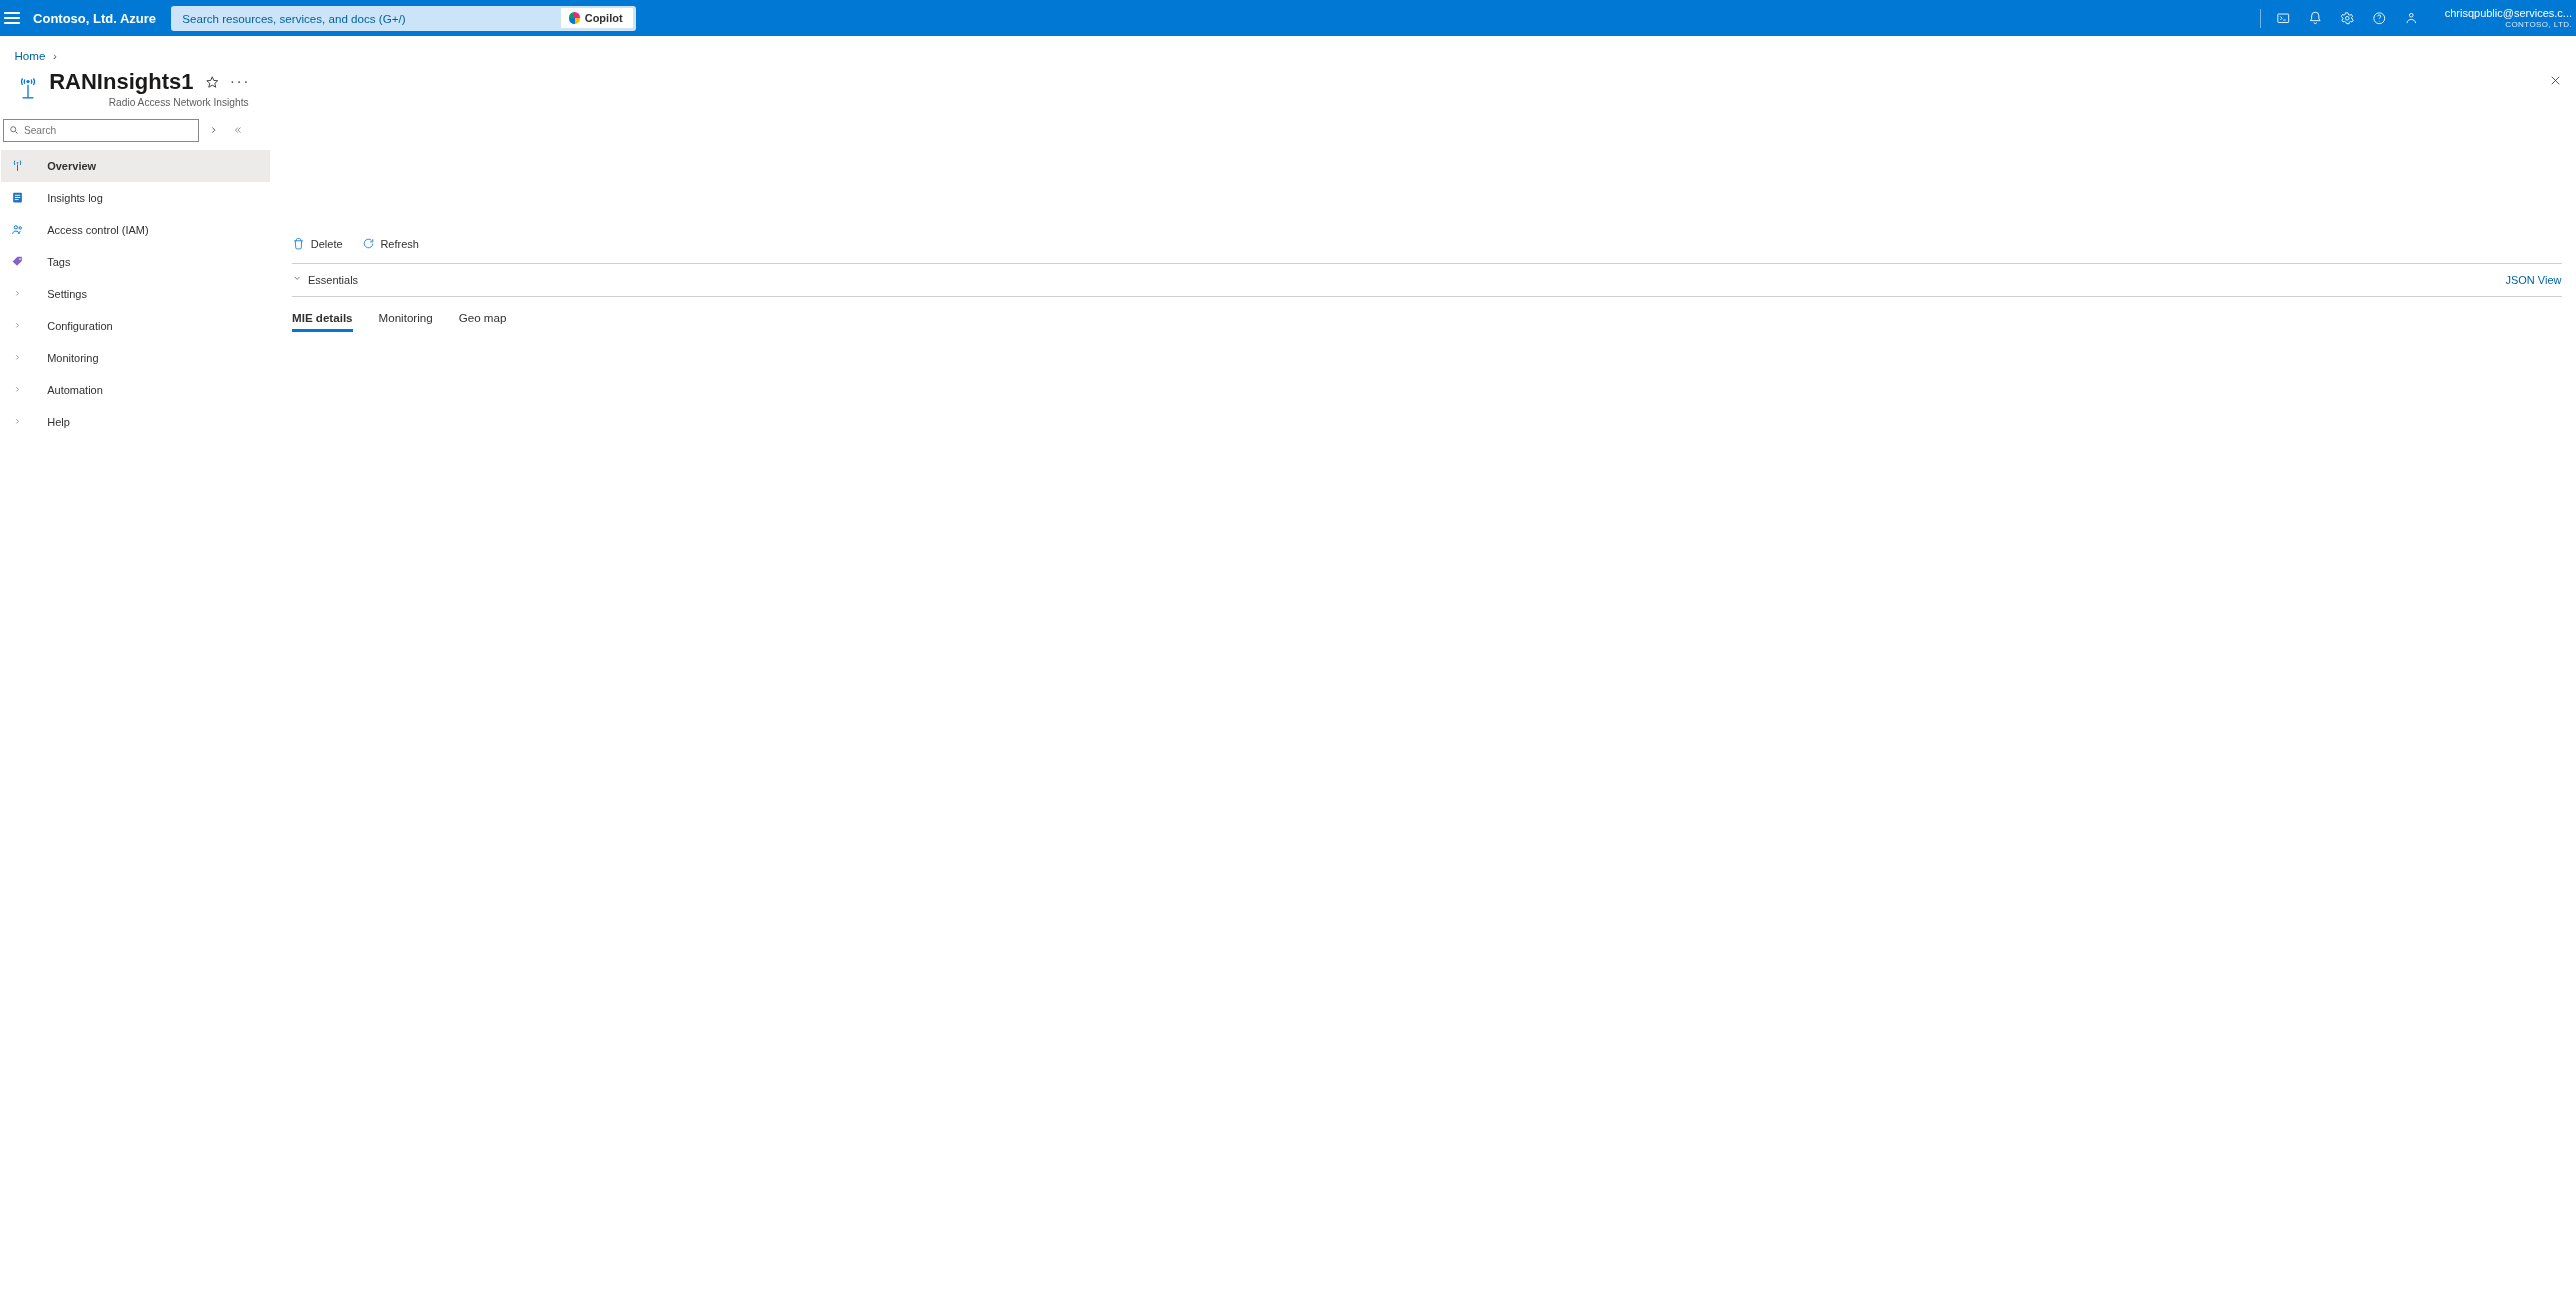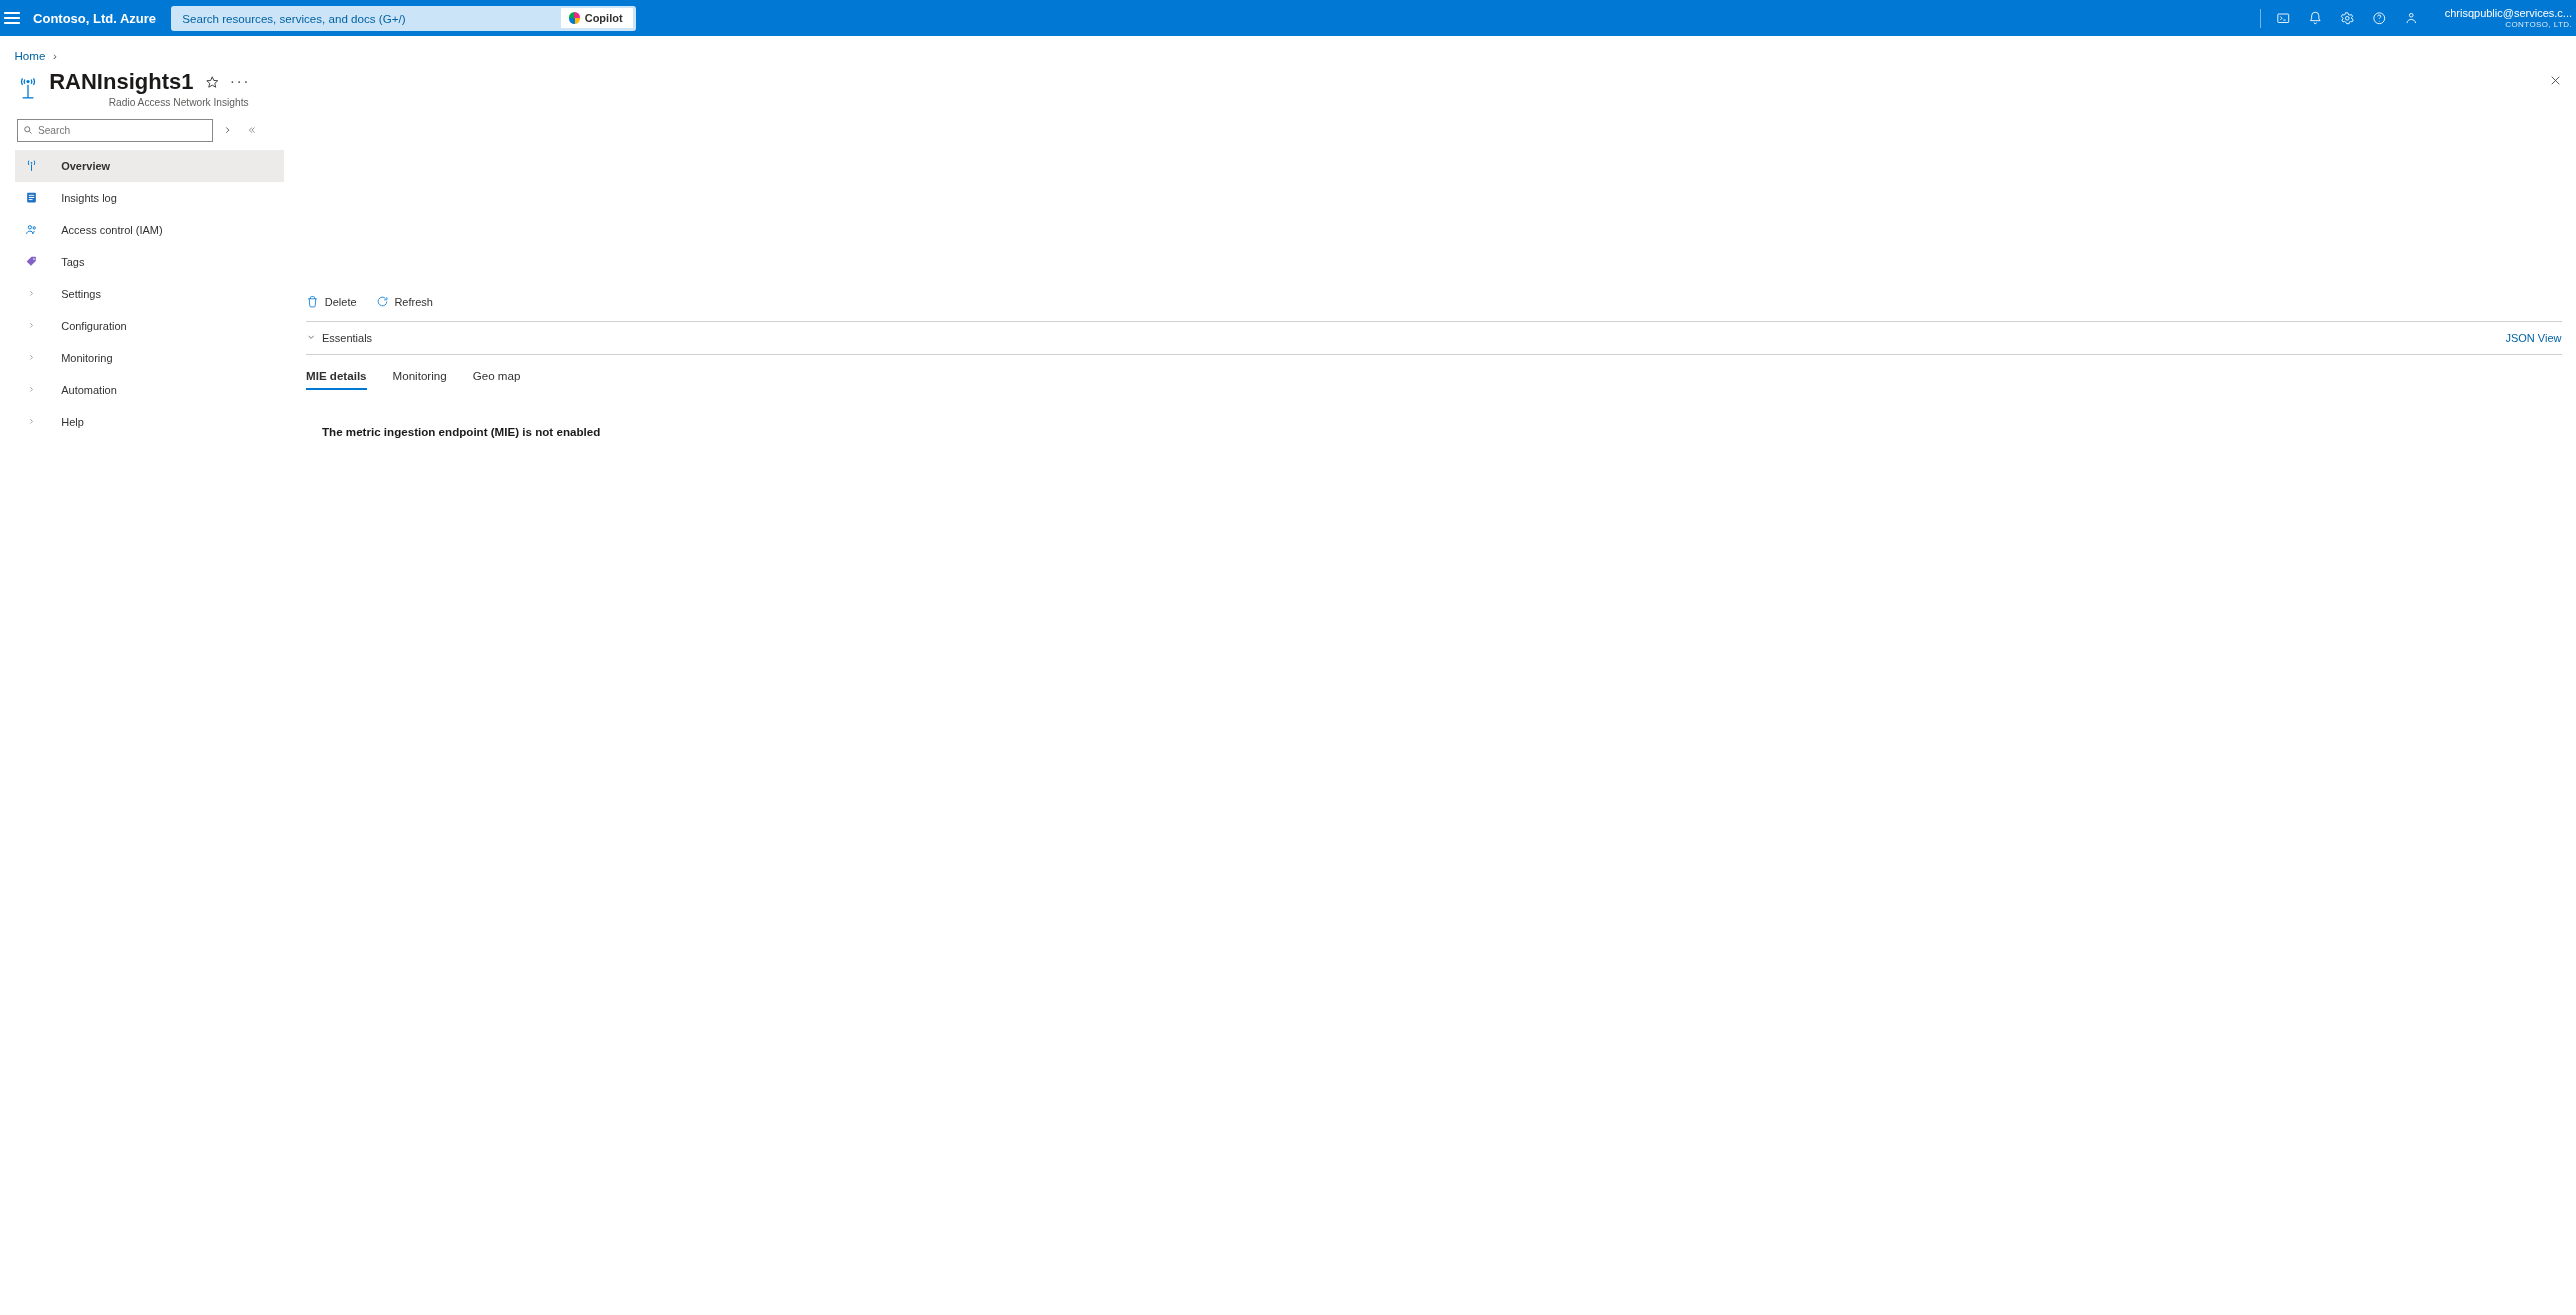--- a/index.html
+++ b/index.html
@@ -64,21 +64,21 @@
   .title-row { display:flex; align-items:center; gap:10.2px; }
   .title-row h1 { font-size:22px; font-weight:600; color:#1b1a19; }
   .star-btn, .more-btn { cursor:pointer; color:#605e5c; display:flex; align-items:center; width:17.4px; height:17.4px; justify-content:center;}
   .star-btn svg { width:14.5px; height:14.5px; fill:none; stroke:#323130; stroke-width:1.5;}
   .more-btn { font-size:16px; letter-spacing:1.5px; line-height:0;}
   .subtitle { font-size:10.2px; color:#605e5c; margin-top:1.5px;}
   .close-x { margin-left:auto; cursor:pointer; color:#323130; align-self:flex-start; margin-top:4.4px;}
   .close-x svg { width:13px; height:13px; stroke:#323130; stroke-width:1.5; fill:none;}
 
   
-  .body { display:flex; align-items:flex-end; padding: 0 0 0 15px; }
+  .body { display:flex; align-items:center; padding: 0 0 0 1px; }
 
   
   .sidebar { width:269px; flex-shrink:0; }
   .side-search-row { display:flex; align-items:center; gap:7.3px; padding:0 4.4px 7.3px 1.5px; }
   .side-search {
     flex:0 0 196px; height:23px; border:0.7px solid #8a8886; background:#fff;
     display:flex; align-items:center; padding:0 5.8px; font-size:10.2px; color:#605e5c;
   }
   .side-search input { border:none; outline:none; flex:1; font-size:10.2px; }
   .side-search .srch-icon { color:#605e5c; margin-right:4.4px;}
@@ -367,17 +367,16 @@
         <span>MIE details</span>
       </div>
       <div class="tab">
         <span>Monitoring</span>
       </div>
       <div class="tab">
         <span>Geo map</span>
       </div>
     </div>
 
-    <div class="content-msg">The metric ingestion endpoint (MIE) is not enabled</div>
 
   </main>
 </div>
 
 
 </body></html>

